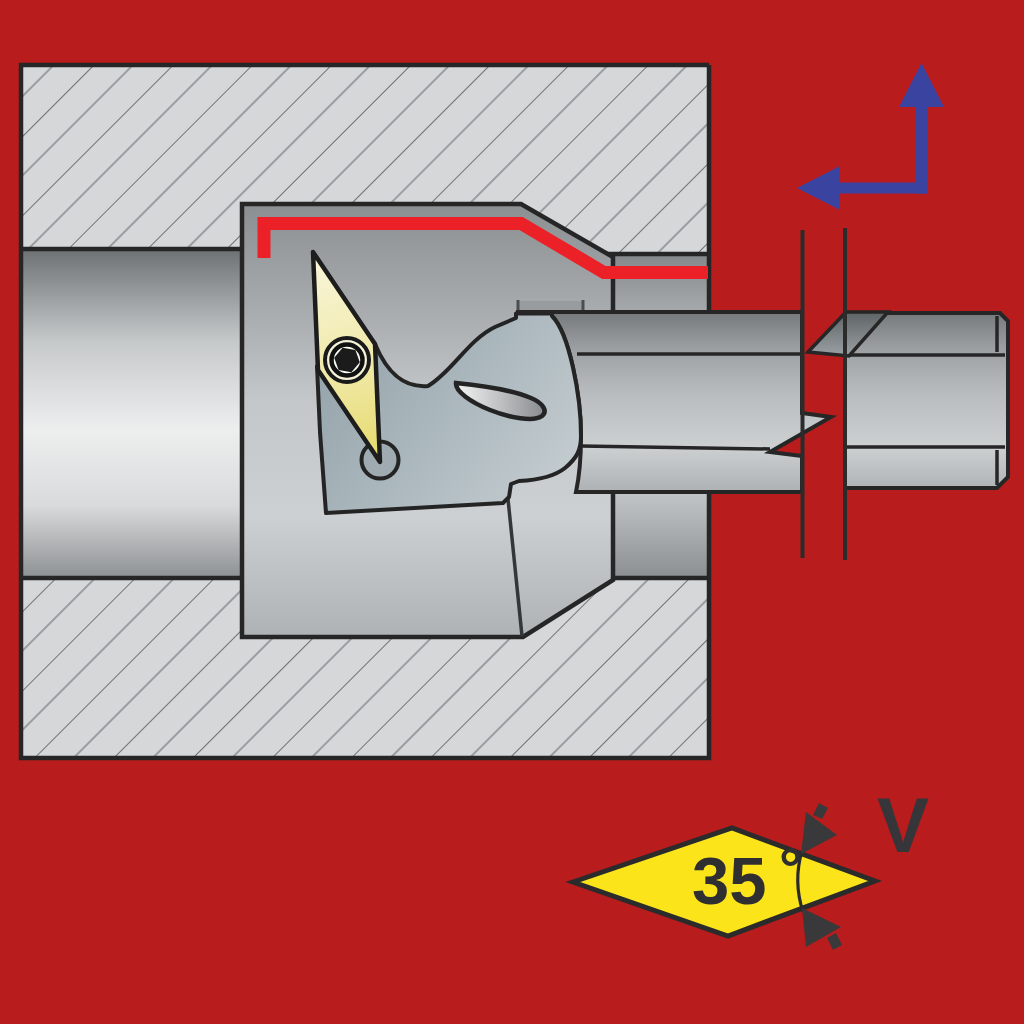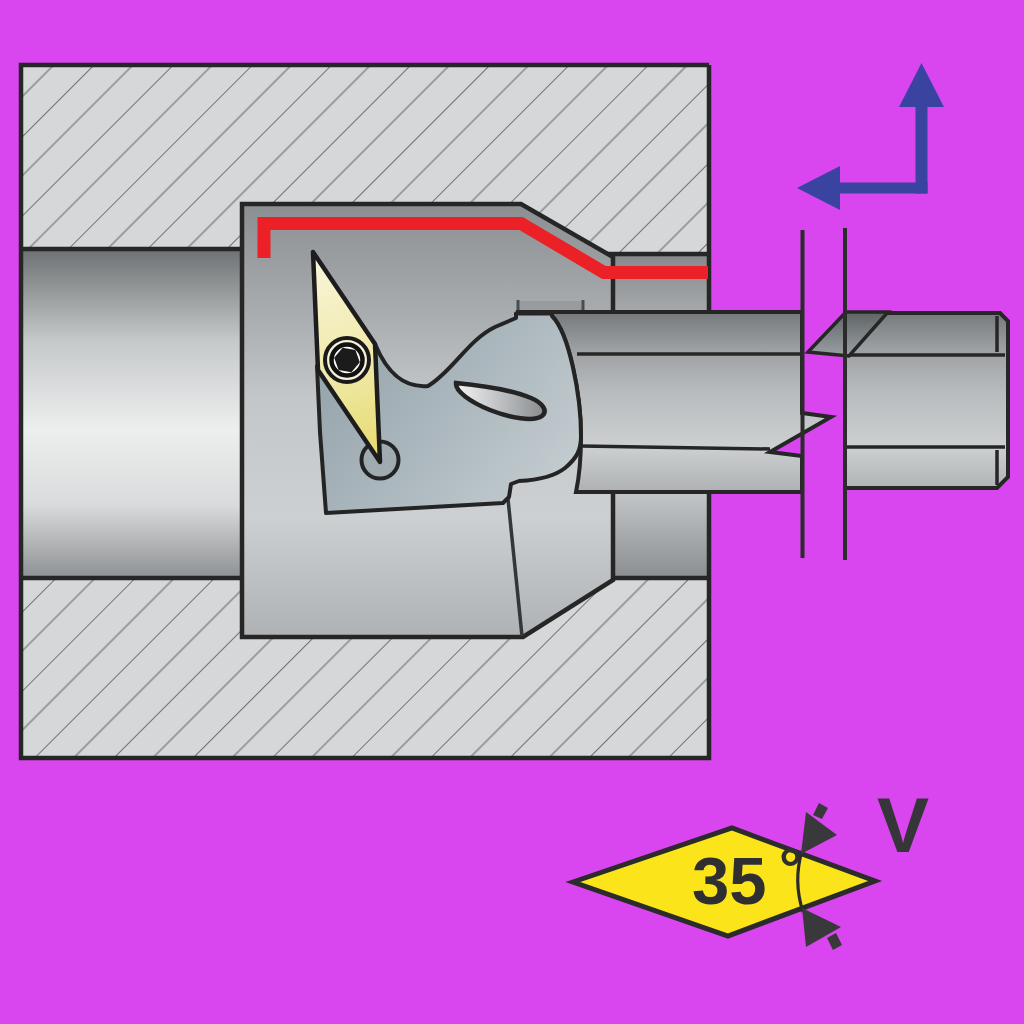--- a/index.html
+++ b/index.html
@@ -1,16 +1,16 @@
 <!DOCTYPE html>
 <html><head>
 <meta charset="utf-8">
 <style>
   html,body{margin:0;padding:0;background:#ffffff;}
-  .stage{position:relative;width:1024px;height:1024px;background:#d946ef;overflow:hidden;
+  .stage{position:relative;width:1024px;height:1024px;background:#b91c1c;overflow:hidden;
          font-family:"Liberation Sans", sans-serif;}
   svg{display:block;}
   text{font-family:"Liberation Sans","DejaVu Sans",sans-serif;}
 </style>
 </head>
 <body>
 
 <div class="stage">
 <svg width="1024" height="1024" viewBox="0 0 1024 1024">
   <defs>

